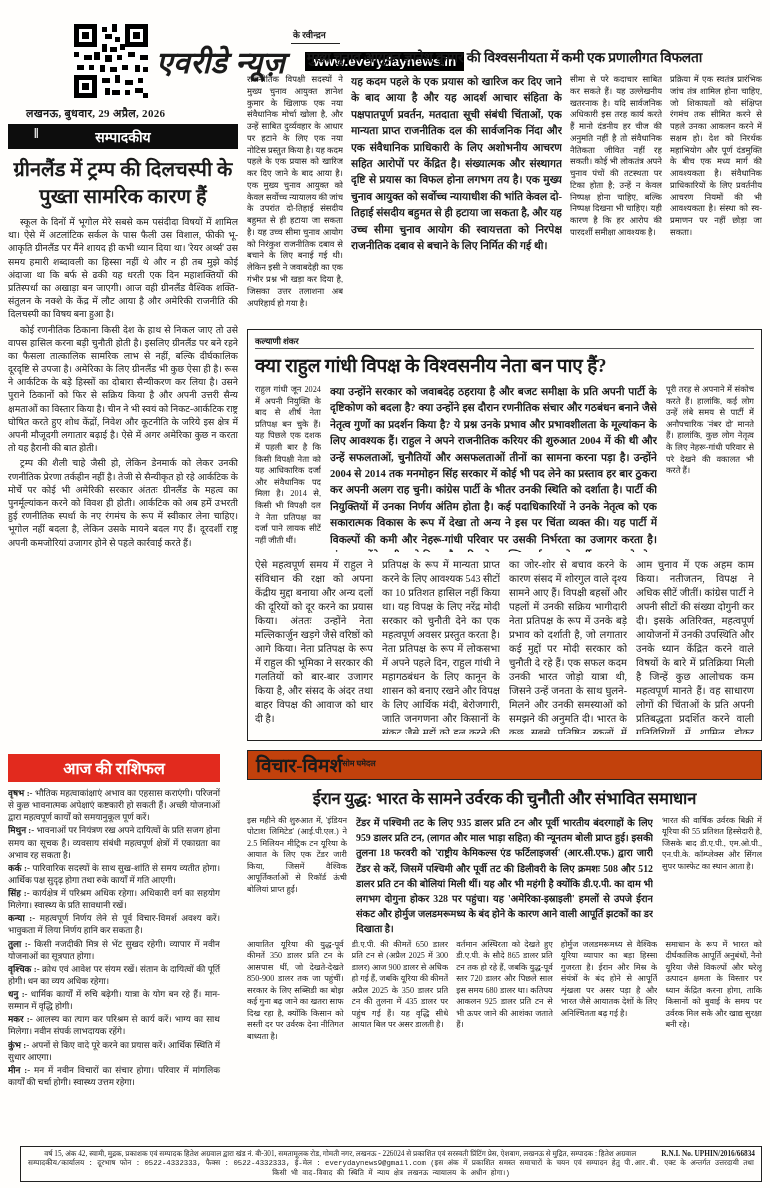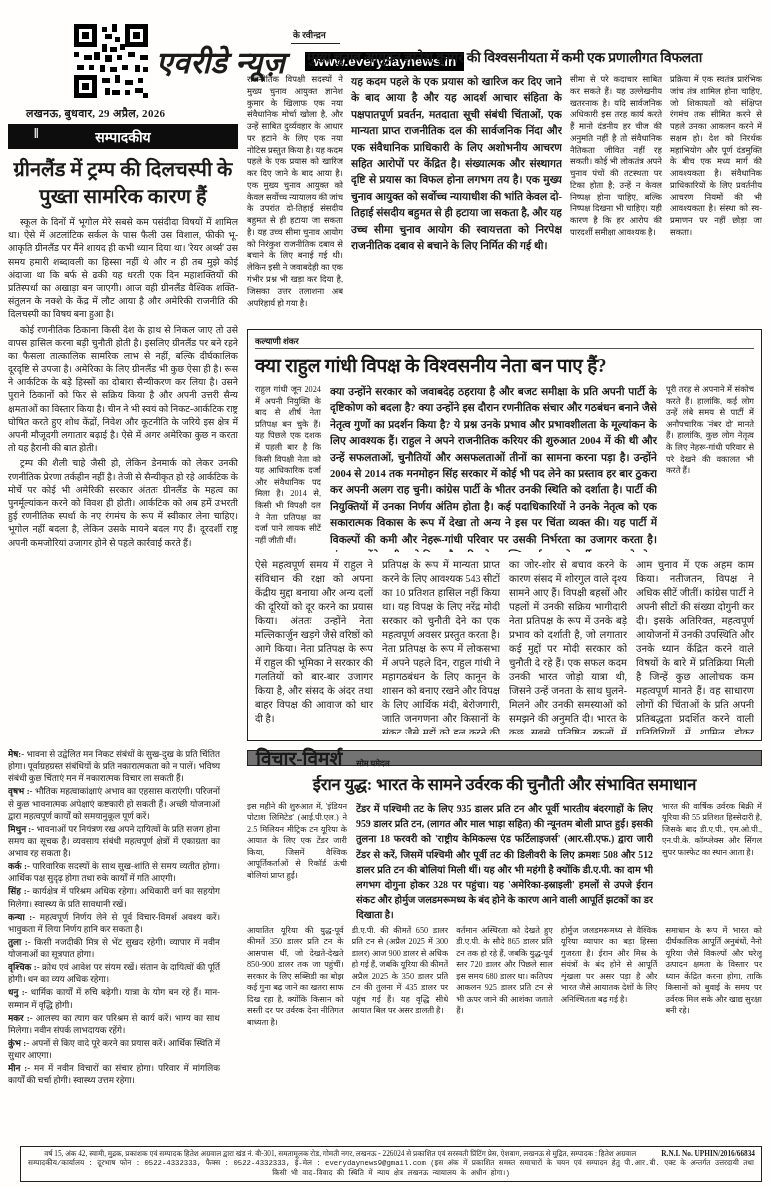--- a/index.html
+++ b/index.html
@@ -43,21 +43,21 @@
   .dt-box { border:1.4px solid #222; margin-top:9px; padding:5px 7px 6px; }
   .dt-author { font-size:8.5px; font-weight:bold; margin-bottom:2px; }
   .dt-headline { font-size:19px; font-weight:bold; white-space:nowrap; border-top:1px solid #555; padding-top:3px; margin-bottom:6px; letter-spacing:-0.2px; }
   .dt-row1 { display:grid; grid-template-columns:66px 1fr 88px; gap:9px; height:168px; overflow:hidden; }
   .dt-row1 .col { font-size:8.3px; line-height:1.4; text-align:justify; overflow:hidden; }
   .dt-row2 { display:grid; grid-template-columns:repeat(4,1fr); gap:9px; height:176px; overflow:hidden; margin-top:6px; }
   .dt-row2 .col { font-size:10px; line-height:1.4; text-align:justify; overflow:hidden; }
 
   
   .vv { margin-top:9px; }
-  .vv-chip { background:#737373; border:1.6px solid #222; display:flex; align-items:center; gap:14px; padding:2px 8px; height:16px; }
+  .vv-chip { background:#c2410c; border:1.6px solid #222; display:flex; align-items:center; padding:2px 8px; height:30px; }
   .vv-label { font-size:19px; font-weight:bold; }
   .vv-author { font-size:8px; font-weight:bold; align-self:flex-start; margin-top:4px; }
   .vv-headline { font-size:16.5px; font-weight:bold; white-space:nowrap; text-align:center; margin:6px 0 6px; letter-spacing:-0.2px; }
   .vv-row1 { display:grid; grid-template-columns:100px 1fr 100px; gap:9px; height:118px; overflow:hidden; }
   .vv-row1 .col { font-size:8.2px; line-height:1.4; text-align:justify; overflow:hidden; }
   .vv-row2 { display:grid; grid-template-columns:repeat(5,1fr); gap:8px; height:198px; overflow:hidden; margin-top:6px; }
   .vv-row2 .col { font-size:8.2px; line-height:1.4; text-align:justify; overflow:hidden; }
   .vv .lede { font-size:9.8px; }
 
   
@@ -134,23 +134,23 @@
       </div>
 
       <div class="edit-headline">ग्रीनलैंड में ट्रम्प की दिलचस्पी के पुख्ता सामरिक कारण हैं</div>
 
       <div class="edit-body">
         <p>स्कूल के दिनों में भूगोल मेरे सबसे कम पसंदीदा विषयों में शामिल था। ऐसे में अटलांटिक सर्कल के पास फैली उस विशाल, फीकी भू-आकृति ग्रीनलैंड पर मैंने शायद ही कभी ध्यान दिया था। 'रेयर अर्थ्स' उस समय हमारी शब्दावली का हिस्सा नहीं थे और न ही तब मुझे कोई अंदाजा था कि बर्फ से ढकी यह धरती एक दिन महाशक्तियों की प्रतिस्पर्धा का अखाड़ा बन जाएगी। आज वही ग्रीनलैंड वैश्विक शक्ति-संतुलन के नक्शे के केंद्र में लौट आया है और अमेरिकी राजनीति की दिलचस्पी का विषय बना हुआ है।</p>
         <p>कोई रणनीतिक ठिकाना किसी देश के हाथ से निकल जाए तो उसे वापस हासिल करना बड़ी चुनौती होती है। इसलिए ग्रीनलैंड पर बने रहने का फैसला तात्कालिक सामरिक लाभ से नहीं, बल्कि दीर्घकालिक दूरदृष्टि से उपजा है। अमेरिका के लिए ग्रीनलैंड भी कुछ ऐसा ही है। रूस ने आर्कटिक के बड़े हिस्सों का दोबारा सैन्यीकरण कर लिया है। उसने पुराने ठिकानों को फिर से सक्रिय किया है और अपनी उत्तरी सैन्य क्षमताओं का विस्तार किया है। चीन ने भी स्वयं को निकट-आर्कटिक राष्ट्र घोषित करते हुए शोध केंद्रों, निवेश और कूटनीति के जरिये इस क्षेत्र में अपनी मौजूदगी लगातार बढ़ाई है। ऐसे में अगर अमेरिका कुछ न करता तो यह हैरानी की बात होती।</p>
         <p>ट्रम्प की शैली चाहे जैसी हो, लेकिन डेनमार्क को लेकर उनकी रणनीतिक प्रेरणा तर्कहीन नहीं है। तेजी से सैन्यीकृत हो रहे आर्कटिक के मोर्चे पर कोई भी अमेरिकी सरकार अंततः ग्रीनलैंड के महत्व का पुनर्मूल्यांकन करने को विवश ही होती। आर्कटिक को अब हमें उभरती हुई रणनीतिक स्पर्धा के नए रंगमंच के रूप में स्वीकार लेना चाहिए। भूगोल नहीं बदला है, लेकिन उसके मायने बदल गए हैं। दूरदर्शी राष्ट्र अपनी कमजोरियां उजागर होने से पहले कार्रवाई करते हैं।</p>
       </div>
 
+      <div class="red-bar">आज की राशिफल</div>
 
       <div class="horo">
-        <p><span class="sign">मेष:-</span><span> भावना से उद्वेलित मन निकट संबंधों के सुख-दुख के प्रति चिंतित होगा। पूर्वाग्रहग्रस्त संबंधियों के प्रति नकारात्मकता को न पालें। भविष्य संबंधी कुछ चिंताएं मन में नकारात्मक विचार ला सकती हैं।</span></p>
         <p><span class="sign">वृषभ :-</span><span> भौतिक महत्वाकांक्षाएं अभाव का एहसास कराएंगी। परिजनों से कुछ भावनात्मक अपेक्षाएं कष्टकारी हो सकती हैं। अच्छी योजनाओं द्वारा महत्वपूर्ण कार्यों को समयानुकूल पूर्ण करें।</span></p>
         <p><span class="sign">मिथुन :-</span><span> भावनाओं पर नियंत्रण रख अपने दायित्वों के प्रति सजग होना समय का सूचक है। व्यवसाय संबंधी महत्वपूर्ण क्षेत्रों में एकाग्रता का अभाव रह सकता है।</span></p>
         <p><span class="sign">कर्क :-</span><span> पारिवारिक सदस्यों के साथ सुख-शांति से समय व्यतीत होगा। आर्थिक पक्ष सुदृढ़ होगा तथा रुके कार्यों में गति आएगी।</span></p>
         <p><span class="sign">सिंह :-</span><span> कार्यक्षेत्र में परिश्रम अधिक रहेगा। अधिकारी वर्ग का सहयोग मिलेगा। स्वास्थ्य के प्रति सावधानी रखें।</span></p>
         <p><span class="sign">कन्या :-</span><span> महत्वपूर्ण निर्णय लेने से पूर्व विचार-विमर्श अवश्य करें। भावुकता में लिया निर्णय हानि कर सकता है।</span></p>
         <p><span class="sign">तुला :-</span><span> किसी नजदीकी मित्र से भेंट सुखद रहेगी। व्यापार में नवीन योजनाओं का सूत्रपात होगा।</span></p>
         <p><span class="sign">वृश्चिक :-</span><span> क्रोध एवं आवेश पर संयम रखें। संतान के दायित्वों की पूर्ति होगी। धन का व्यय अधिक रहेगा।</span></p>
         <p><span class="sign">धनु :-</span><span> धार्मिक कार्यों में रुचि बढ़ेगी। यात्रा के योग बन रहे हैं। मान-सम्मान में वृद्धि होगी।</span></p>
         <p><span class="sign">मकर :-</span><span> आलस्य का त्याग कर परिश्रम से कार्य करें। भाग्य का साथ मिलेगा। नवीन संपर्क लाभदायक रहेंगे।</span></p>
         <p><span class="sign">कुंभ :-</span><span> अपनों से किए वादे पूरे करने का प्रयास करें। आर्थिक स्थिति में सुधार आएगा।</span></p>

